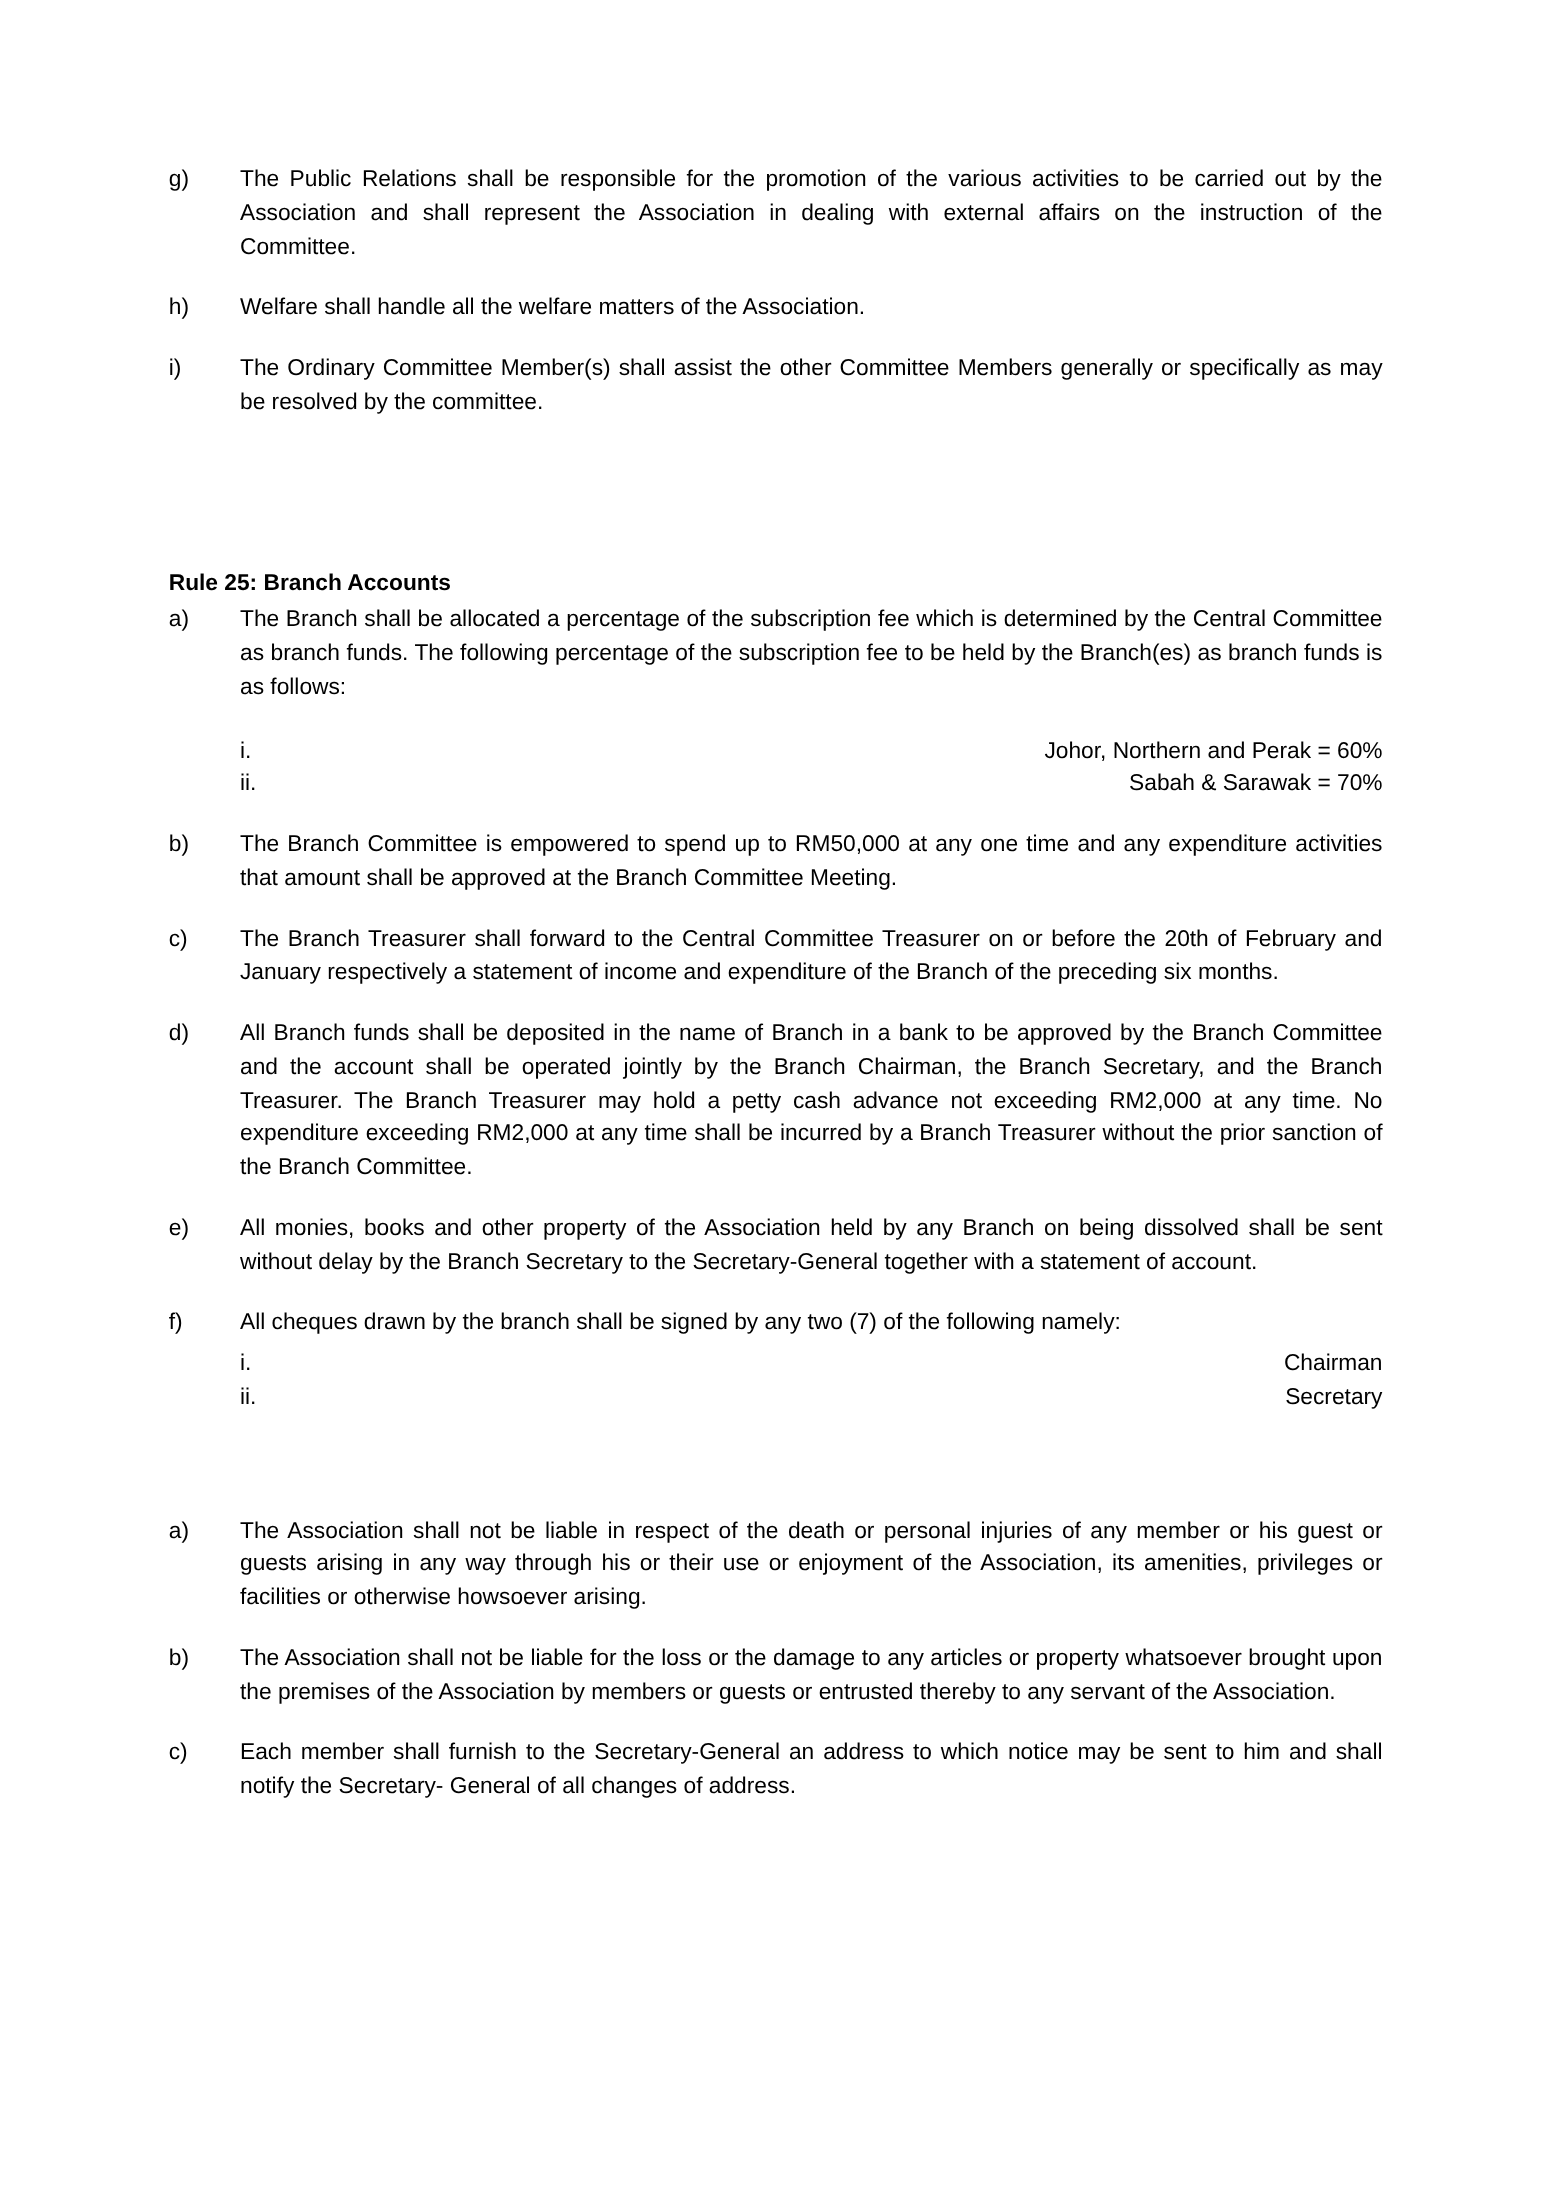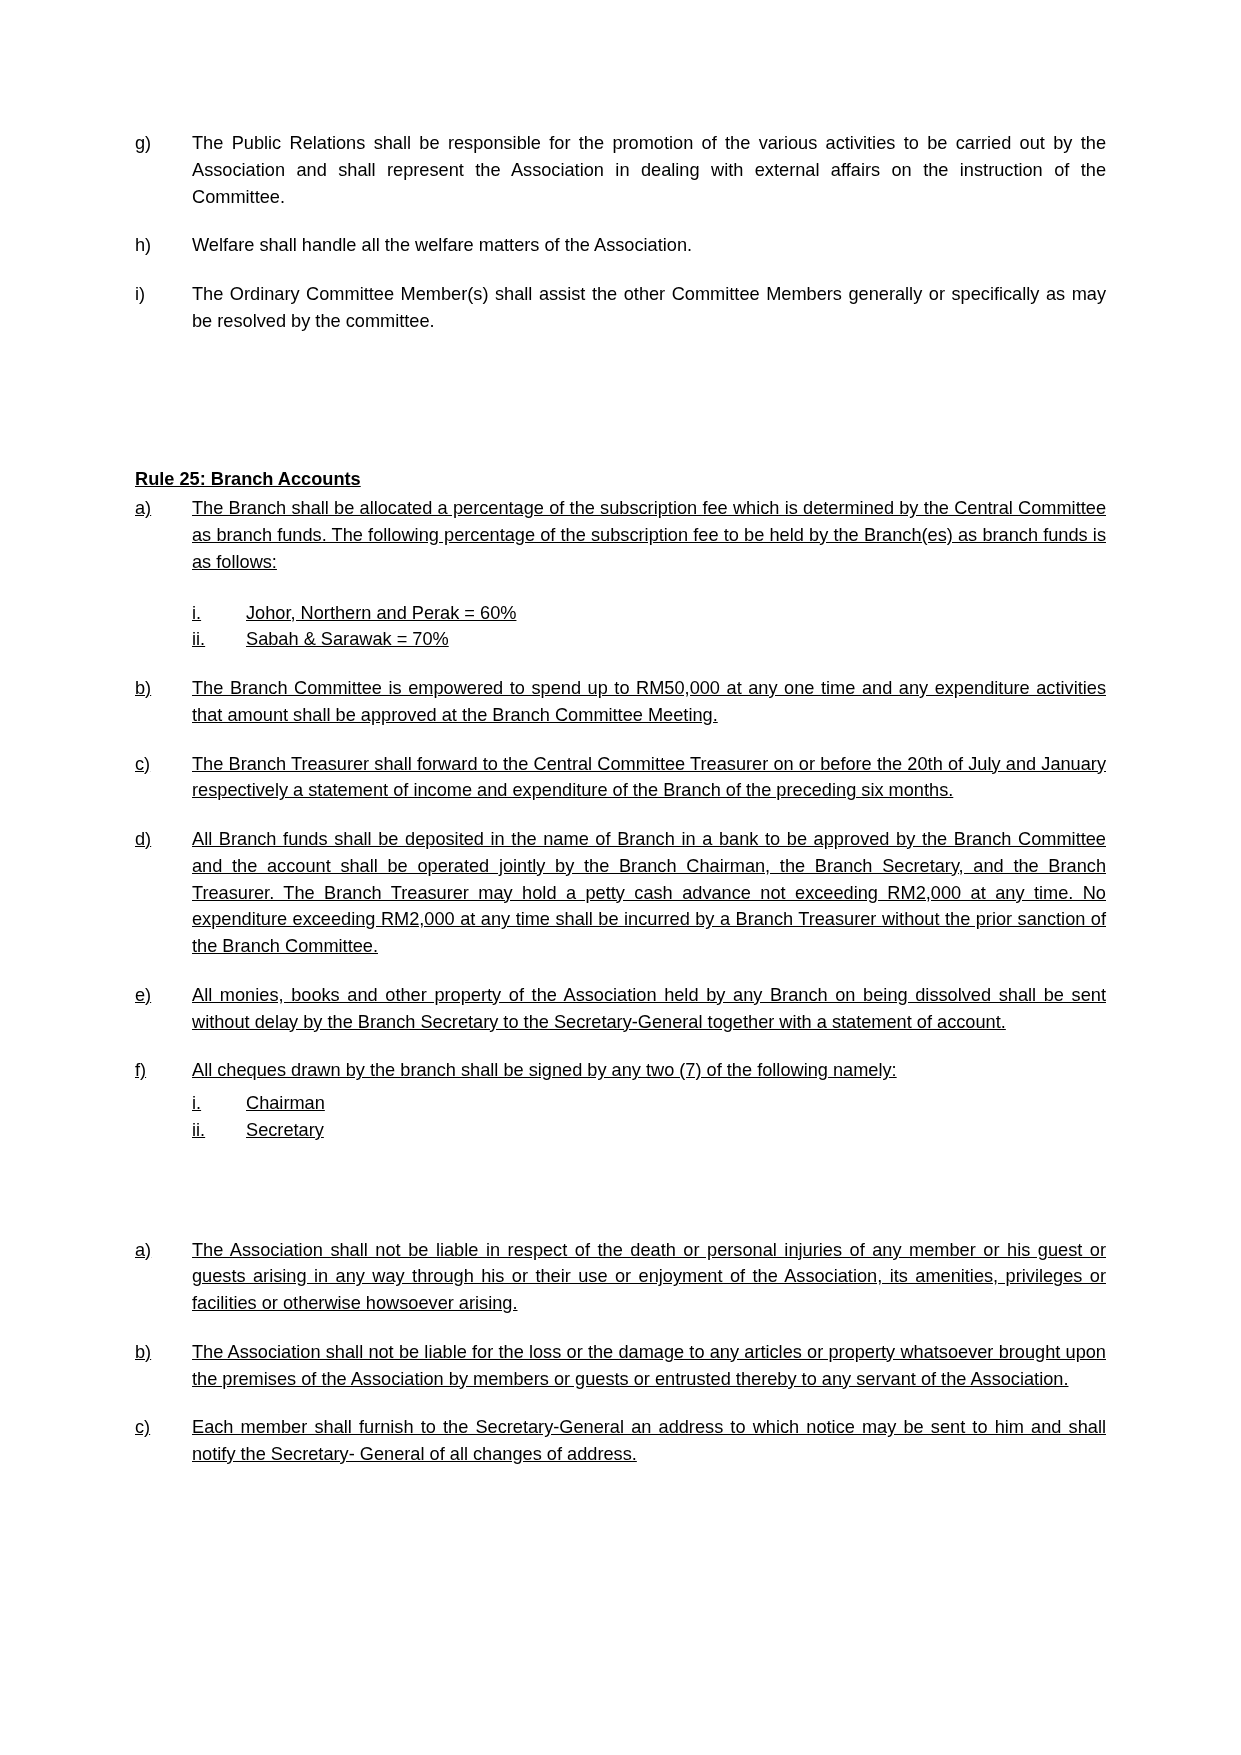--- a/index.html
+++ b/index.html
@@ -52,37 +52,36 @@
     display: flex;
     align-items: flex-start;
     margin: 0;
   }
   .subitem .sub-marker {
     flex: 0 0 54px;
     width: 54px;
   }
   .subitem .sub-text {
     flex: 1 1 auto;
-    text-align: left;
+    text-align: right;
   }
   .sublist {
     margin-top: 20px;
   }
   .sublist.flush {
     margin-top: 2px;
   }
   .rule-heading {
     font-weight: bold;
     font-size: 18.2px;
     margin: 0 0 3px 0;
     padding-left: 0;
   }
   .section {
-    margin-top: 17px;
-    text-decoration: underline;
+    margin-top: 4px;
   }
   .gap-large {
     height: 92px;
   }
   .gap-medium {
     height: 54px;
   }
 </style>
 </head>
 <body>
@@ -129,21 +128,21 @@
         </div>
       </div>
 
       <div class="item">
         <span class="marker">b)</span>
         <span class="text">The Branch Committee is empowered to spend up to RM50,000 at any one time and any expenditure activities that amount shall be approved at the Branch Committee Meeting.</span>
       </div>
 
       <div class="item">
         <span class="marker">c)</span>
-        <span class="text">The Branch Treasurer shall forward to the Central Committee Treasurer on or before the 20th of July and January respectively a statement of income and expenditure of the Branch of the preceding six months.</span>
+        <span class="text">The Branch Treasurer shall forward to the Central Committee Treasurer on or before the 20th of February and January respectively a statement of income and expenditure of the Branch of the preceding six months.</span>
       </div>
 
       <div class="item">
         <span class="marker">d)</span>
         <span class="text">All Branch funds shall be deposited in the name of Branch in a bank to be approved by the Branch Committee and the account shall be operated jointly by the Branch Chairman, the Branch Secretary, and the Branch Treasurer. The Branch Treasurer may hold a petty cash advance not exceeding RM2,000 at any time. No expenditure exceeding RM2,000 at any time shall be incurred by a Branch Treasurer without the prior sanction of the Branch Committee.</span>
       </div>
 
       <div class="item">
         <span class="marker">e)</span>
         <span class="text">All monies, books and other property of the Association held by any Branch on being dissolved shall be sent without delay by the Branch Secretary to the Secretary-General together with a statement of account.</span>

